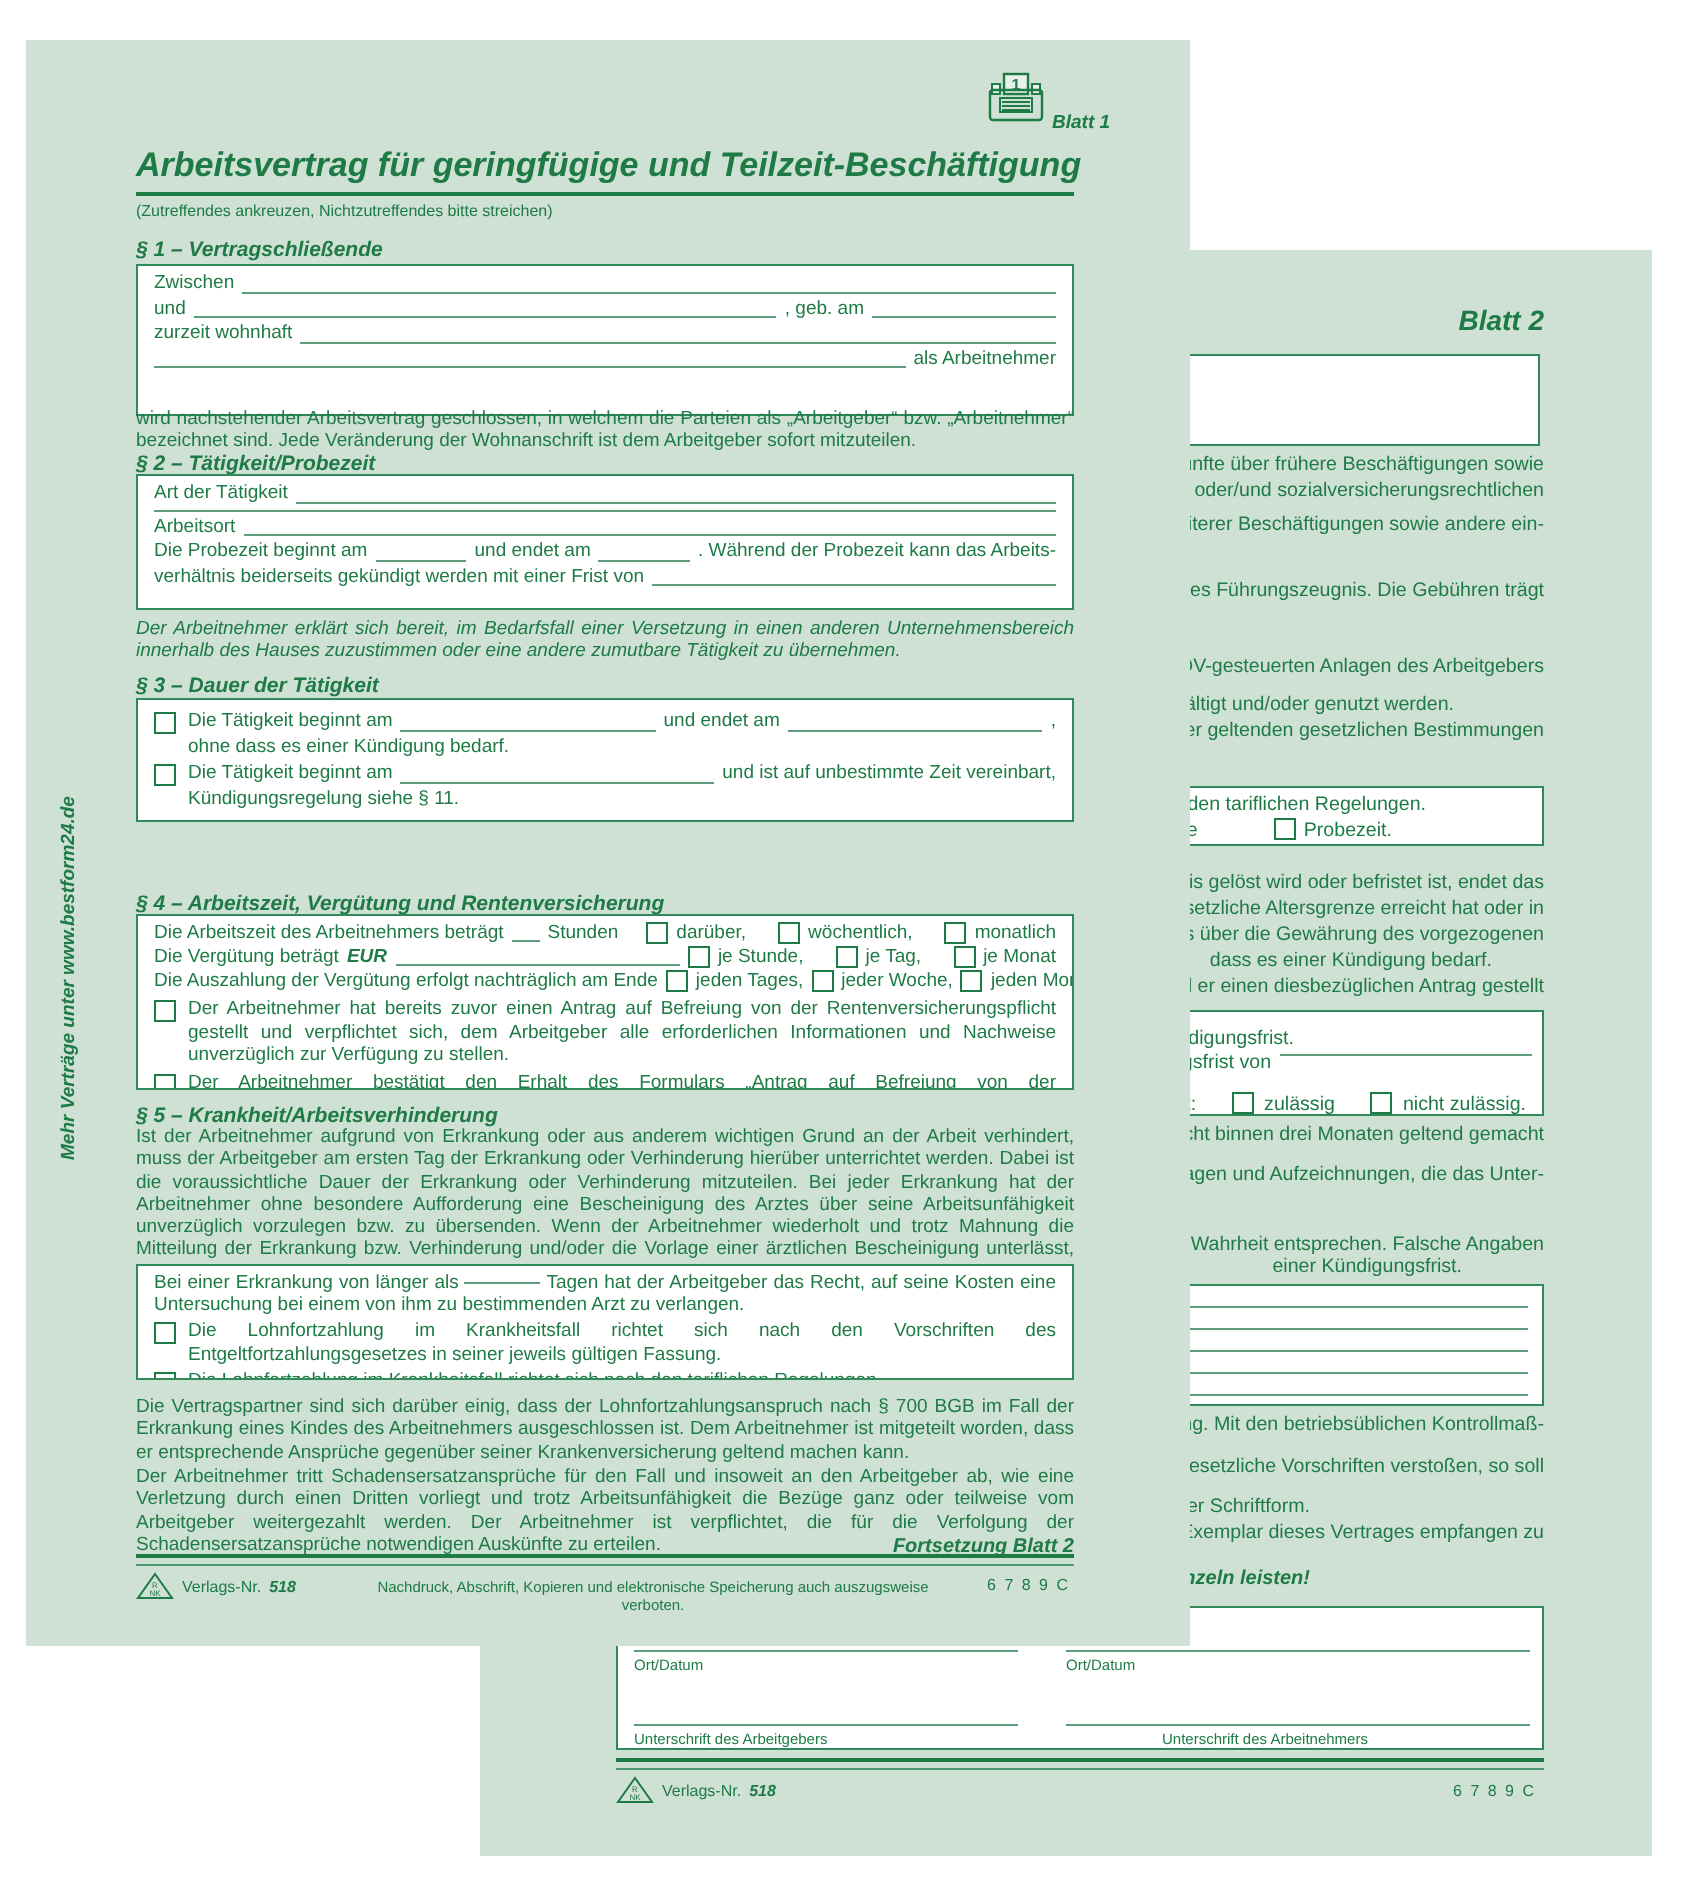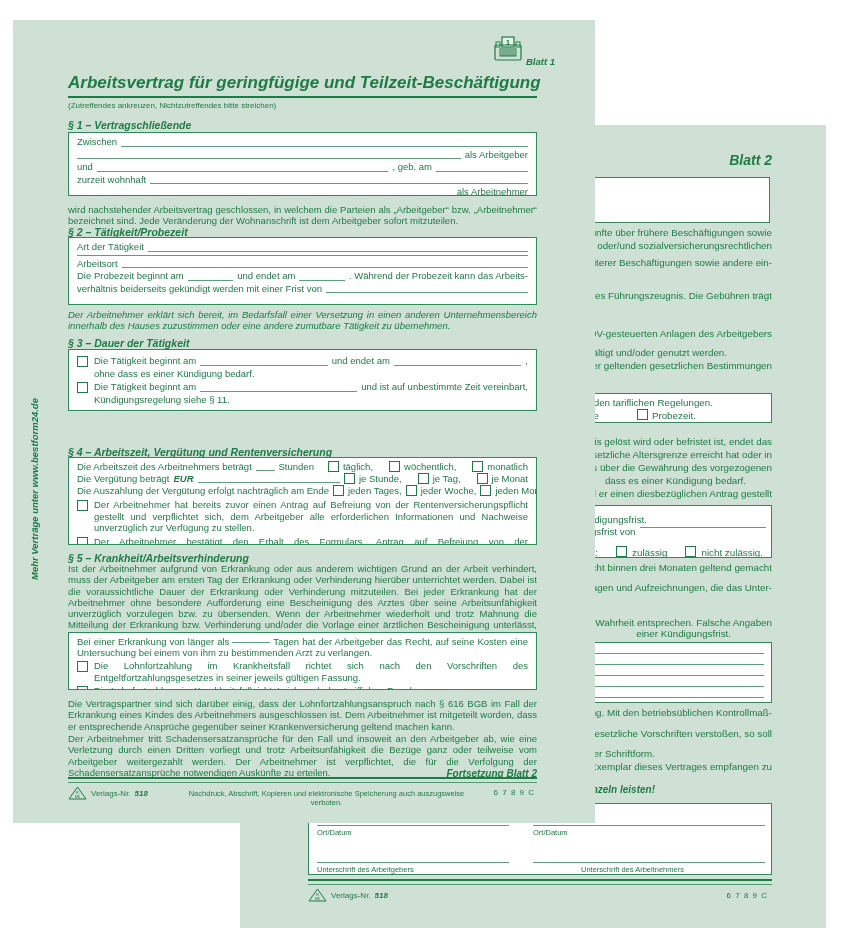--- a/index.html
+++ b/index.html
@@ -132,28 +132,24 @@
       <line x1="7" y1="17" x2="21" y2="17" stroke="#1e7b45" stroke-width="1"></line>
       <line x1="7" y1="19" x2="21" y2="19" stroke="#1e7b45" stroke-width="1"></line>
     </svg>
     <div class="abs bi" style="left:513px;top:36px;font-size:9.5px;">Blatt 1</div>
 
     <div class="abs bi" style="left:55px;top:53px;right:50px;font-size:17px;">Arbeitsvertrag für geringfügige und Teilzeit-Beschäftigung</div>
     <div class="abs" style="left:55px;top:76px;right:58px;border-top:2.5px solid #1e7b45;"></div>
     <div class="abs" style="left:55px;top:81px;font-size:8px;">(Zutreffendes ankreuzen, Nichtzutreffendes bitte streichen)</div>
 
     <div class="abs sechead" style="left:55px;top:99px;">§ 1 – Vertragschließende</div>
-    <div class="box" style="left:55px;top:112px;right:58px;height:64px;">
+    <div class="box" style="left:55px;top:112px;right:58px;height:76px;">
       <div class="fl">
           <span>Zwischen</span>
           <span class="fill"></span>
-        </div>
-      <div class="fl">
-          <span class="fill"></span>
-          <span>als Arbeitgeber</span>
         </div>
       <div class="fl">
           <span>und</span>
           <span class="fill"></span>
           <span>, geb. am</span>
           <span class="u" style="width:92px;"></span>
         </div>
       <div class="fl">
           <span>zurzeit wohnhaft</span>
           <span class="fill"></span>
@@ -221,21 +217,21 @@
     </div>
 
     <div class="abs sechead" style="left:55px;top:426px;">§ 4 – Arbeitszeit, Vergütung und Rentenversicherung</div>
     <div class="box" style="left:55px;top:437px;right:58px;height:88px;">
       <div class="fl" style="line-height:12px;">
           <span>Die Arbeitszeit des Arbeitnehmers beträgt</span>
           <span class="fill"></span>
           <span>Stunden</span>
           <span style="width:6px;"></span>
           <span class="cb"></span>
-          <span>täglich,</span>
+          <span>darüber,</span>
           <span style="width:8px;"></span>
           <span class="cb"></span>
           <span>wöchentlich,</span>
           <span style="width:8px;"></span>
           <span class="cb"></span>
           <span>monatlich</span>
         </div>
       <div class="fl" style="line-height:12px;">
           <span>Die Vergütung beträgt</span>
           <span class="bi">EUR</span>
@@ -280,21 +276,21 @@
       <div class="para" style="line-height:11.2px;"><span>Bei einer Erkrankung von länger als</span> <span class="u" style="width:38px;"></span> <span>Tagen hat der Arbeitgeber das Recht, auf seine Kosten eine Untersuchung bei einem von ihm zu bestimmenden Arzt zu verlangen.</span></div>
       <div class="cbitem" style="line-height:11.2px;">
           <span class="cb"></span>
           <div class="txt">Die Lohnfortzahlung im Krankheitsfall richtet sich nach den Vorschriften des Entgeltfortzahlungsgesetzes in seiner jeweils gültigen Fassung.</div>
         </div>
       <div class="cbitem" style="line-height:11.2px;">
           <span class="cb"></span>
           <div class="txt">Die Lohnfortzahlung im Krankheitsfall richtet sich nach den tariflichen Regelungen.</div>
         </div>
     </div>
-    <div class="abs para" style="left:55px;top:678px;right:58px;">Die Vertragspartner sind sich darüber einig, dass der Lohnfortzahlungsanspruch nach § 616 BGB im Fall der Erkrankung eines Kindes des Arbeitnehmers ausgeschlossen ist. Dem Arbeitnehmer ist mitgeteilt worden, dass er entsprechende Ansprüche gegenüber seiner Krankenversicherung geltend machen kann.</div>
+    <div class="abs para" style="left:55px;top:678px;right:58px;">Die Vertragspartner sind sich darüber einig, dass der Lohnfortzahlungsanspruch nach § 700 BGB im Fall der Erkrankung eines Kindes des Arbeitnehmers ausgeschlossen ist. Dem Arbeitnehmer ist mitgeteilt worden, dass er entsprechende Ansprüche gegenüber seiner Krankenversicherung geltend machen kann.</div>
     <div class="abs para" style="left:55px;top:713px;right:58px;">Der Arbeitnehmer tritt Schadensersatzansprüche für den Fall und insoweit an den Arbeitgeber ab, wie eine Verletzung durch einen Dritten vorliegt und trotz Arbeitsunfähigkeit die Bezüge ganz oder teilweise vom Arbeitgeber weitergezahlt werden. Der Arbeitnehmer ist verpflichtet, die für die Verfolgung der Schadensersatzansprüche notwendigen Auskünfte zu erteilen.</div>
     <div class="abs bi" style="top:748px;right:58px;font-size:10px;">Fortsetzung Blatt 2</div>
 
     <div class="rule2 abs" style="top:757px;left:55px;right:58px;"></div>
     <div class="abs" style="top:766px;left:55px;display:flex;align-items:center;gap:4px;font-size:8px;">
       <svg width="19" height="14">
         <path d="M9.5 1 L18 13 L1 13 Z" fill="none" stroke="#1e7b45" stroke-width="1"></path>
         <text x="9.5" y="8" text-anchor="middle" font-size="4" fill="#1e7b45">R</text>
         <text x="9.5" y="12" text-anchor="middle" font-size="4" fill="#1e7b45">NK</text>
       </svg>

